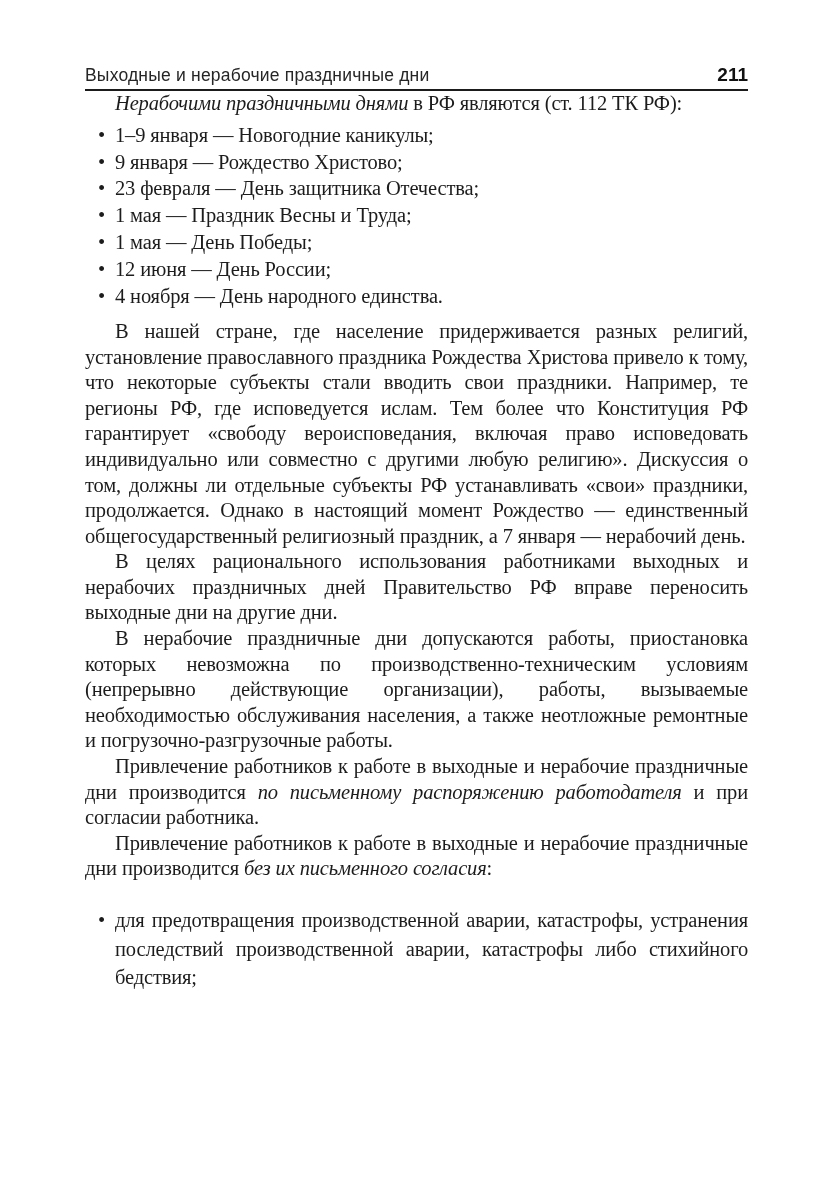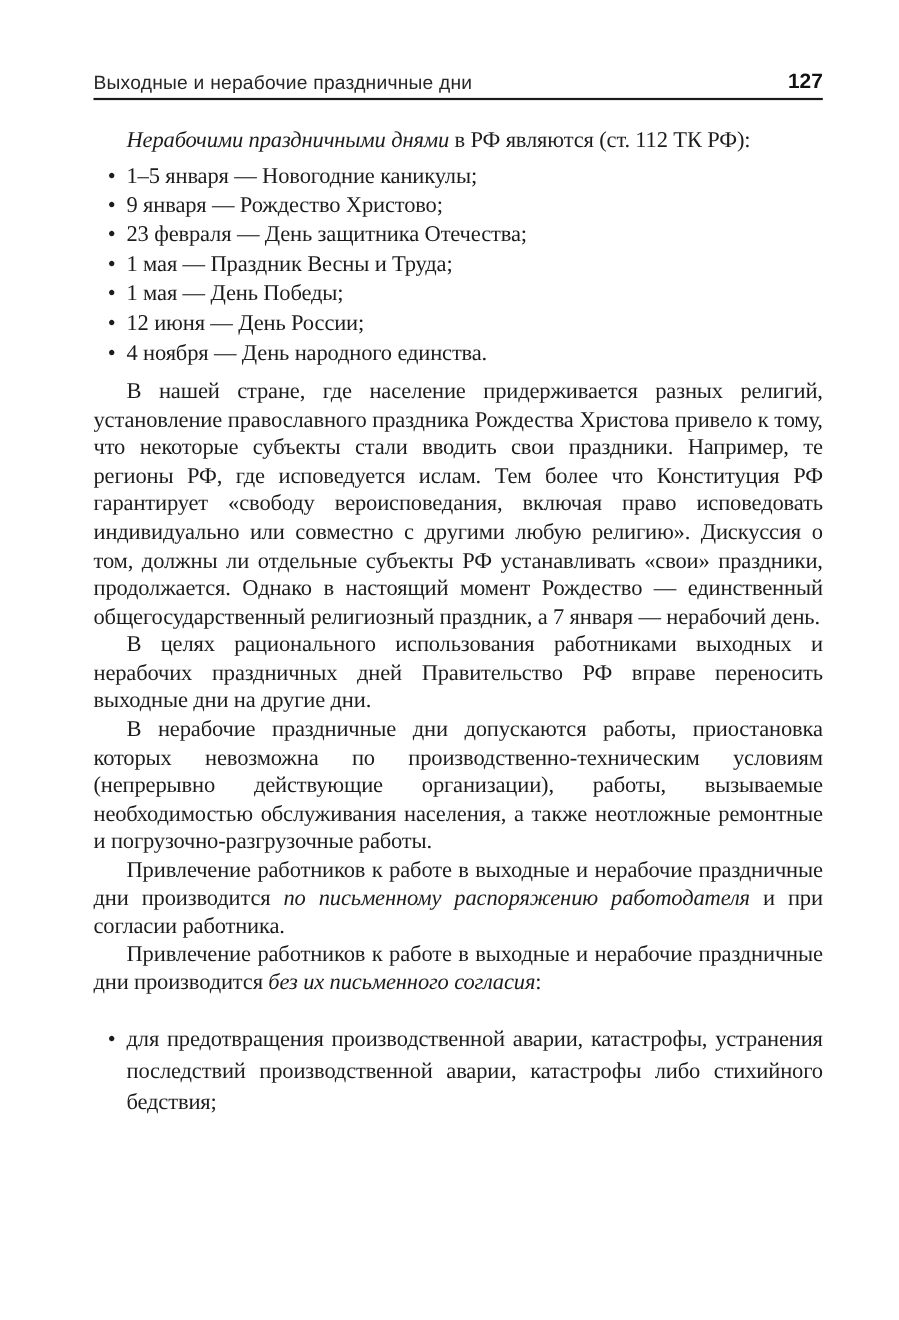--- a/index.html
+++ b/index.html
@@ -44,21 +44,21 @@
   .bodytext {
     font-size: 20.5px;
     line-height: 25.6px;
     text-align: justify;
     letter-spacing: -0.15px;
   }
   .bodytext p {
     margin: 0;
     text-indent: 30px;
   }
-  p.intro { margin-top: 25px; }
+  p.intro { }
   em.it { font-style: italic; }
   
   ul.bullets {
     list-style: none;
     margin: 5px 0 9px 0;
     padding: 0;
   }
   ul.bullets li {
     position: relative;
     padding-left: 30px;
@@ -75,28 +75,28 @@
   ul.exceptions li { line-height: 28.5px; margin-top: 24px; }
 </style>
 </head>
 <body style="--text-color: #1c1c1c; --rule-color: #1b1b1b; --page-bg: #ffffff;">
 
 <div class="page">
   <div class="content">
 
     <header class="runhead">
       <span class="runhead-title">Выходные и нерабочие праздничные дни</span>
-      <span class="runhead-number">127</span>
+      <span class="runhead-number">211</span>
     </header>
 
     <div class="bodytext">
       <p class="intro" id="intro-paragraph"><em class="it">Нерабочими праздничными днями</em><span> в РФ являются (ст. 112 ТК РФ):</span></p>
 
       <ul class="bullets holidays" id="holiday-list">
-          <li>1–5 января — Новогодние каникулы;</li>
+          <li>1–9 января — Новогодние каникулы;</li>
           <li>9 января — Рождество Христово;</li>
           <li>23 февраля — День защитника Отечества;</li>
           <li>1 мая — Праздник Весны и Труда;</li>
           <li>1 мая — День Победы;</li>
           <li>12 июня — День России;</li>
           <li>4 ноября — День народного единства.</li>
         </ul>
 
       <section id="body-paragraphs">
           <p><span>В нашей стране, где население придерживается разных религий, установление православного праздника Рождества Христова привело к тому, что некоторые субъекты стали вводить свои праздники. Например, те регионы РФ, где исповедуется ислам. Тем более что Конституция РФ гарантирует «свободу вероисповедания, включая право исповедовать индивидуально или совместно с другими любую религию». Дискуссия о том, должны ли отдельные субъекты РФ устанавливать «свои» праздники, продолжается. Однако в настоящий момент Рождество — единственный общегосударственный религиозный праздник, а 7 января — нерабочий день.</span></p>

